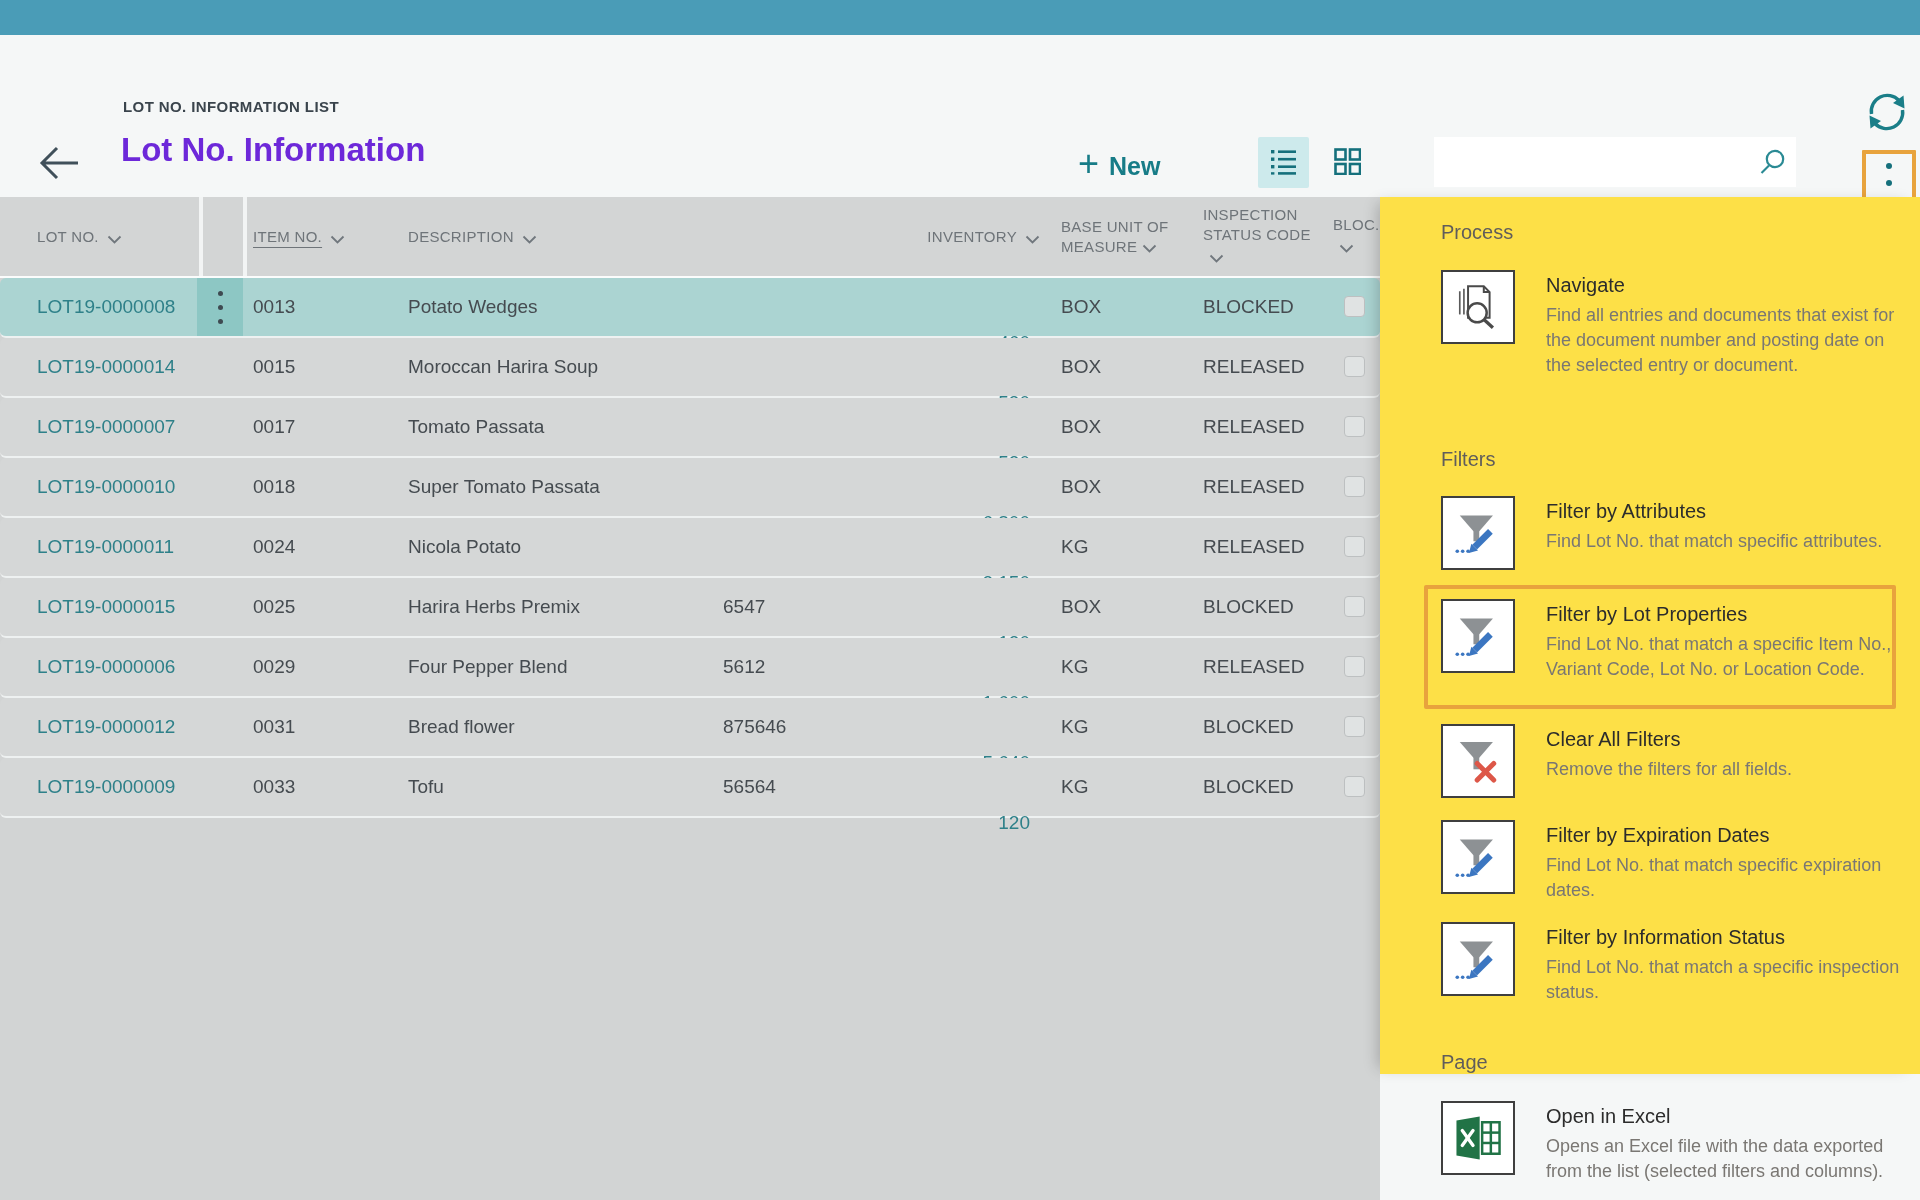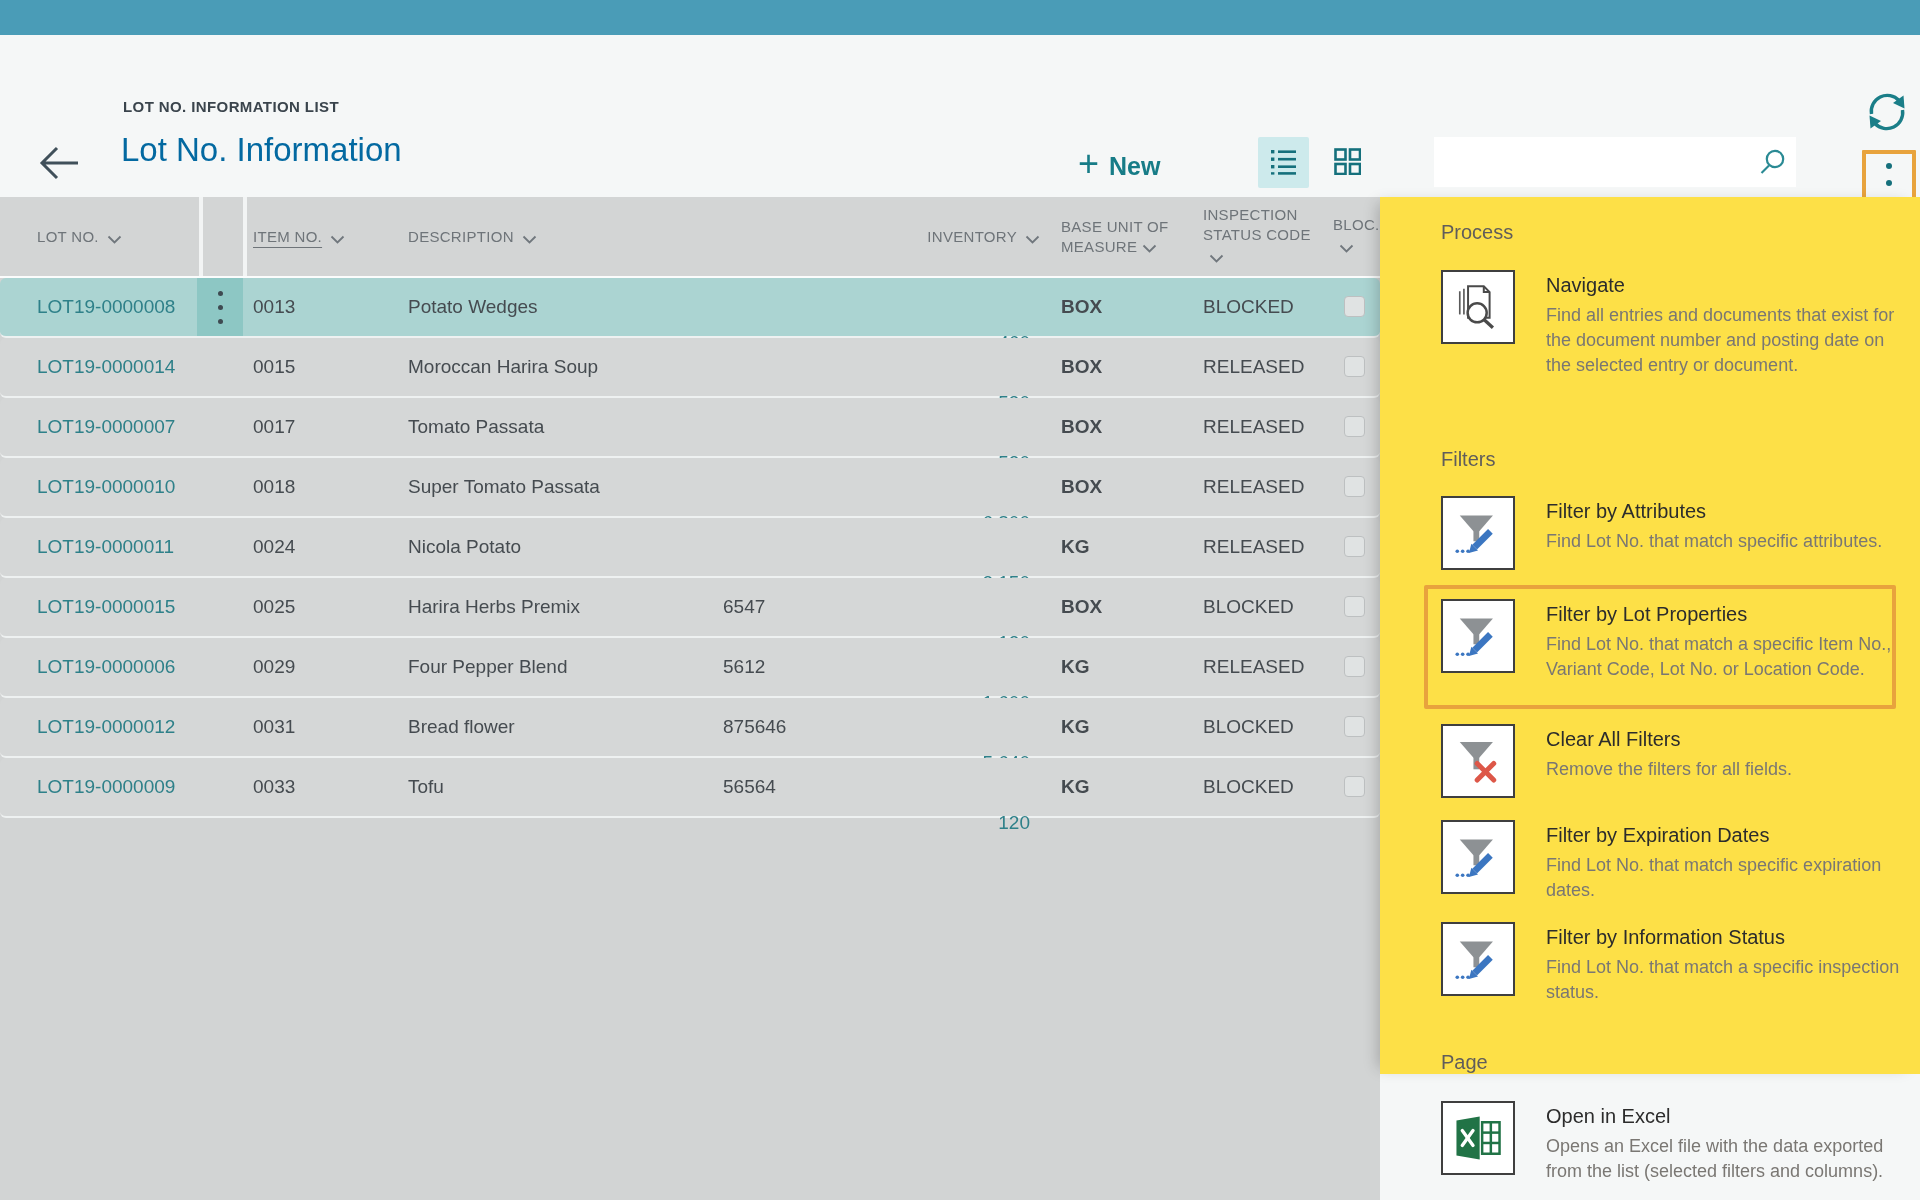--- a/index.html
+++ b/index.html
@@ -5,21 +5,21 @@
   html,body{margin:0;padding:0;background:#e9e9e9;}
   #app{position:relative;width:1920px;height:1200px;overflow:hidden;
        font-family:"Liberation Sans","DejaVu Sans",sans-serif;background:#f5f7f7;}
   .abs{position:absolute;}
 
   
   .topbar{left:0;top:0;width:1920px;height:35px;background:#4a9cb7;}
   .page-header{left:0;top:35px;width:1920px;height:162px;background:#f5f7f7;}
   .back-btn{left:34px;top:104px;width:50px;height:50px;cursor:pointer;background:none;border:none;padding:0;}
   .caption{left:123px;top:63px;font-size:15px;font-weight:700;letter-spacing:.4px;color:#3a444c;}
-  .title{left:121px;top:96px;font-size:33px;font-weight:400;color:#0369a1;}
+  .title{left:121px;top:96px;font-size:33px;font-weight:700;color:#6d28d9;}
   .new-btn{left:1072px;top:110px;height:42px;display:flex;align-items:center;gap:10px;
            color:#177c87;background:none;border:none;cursor:pointer;padding:0 6px;}
   .new-plus{font-size:36px;font-weight:300;line-height:36px;margin-top:-4px;}
   .new-label{font-size:25px;font-weight:700;}
   .viewbtn{width:51px;height:51px;display:flex;align-items:center;justify-content:center;
            border:none;background:none;cursor:pointer;border-radius:2px;}
   .view-list{left:1258px;top:102px;background:#cdeaec;}
   .view-grid{left:1322px;top:102px;}
   .search-box{left:1434px;top:102px;width:362px;height:50px;background:#ffffff;}
   .search-box input{position:absolute;left:0;top:0;width:100%;height:100%;border:none;outline:none;
@@ -47,21 +47,21 @@
   .trow{position:absolute;left:0;width:1380px;height:58px;background:#d5d7d7;
         border-bottom:2px solid #eef1f1;box-sizing:content-box;border-radius:6px;}
   .trow.sel{background:#abd4d2;}
   .cell{position:absolute;top:0;height:58px;display:flex;align-items:center;
         font-size:19px;color:#454b50;white-space:nowrap;}
   .c-lot{left:37px;color:#2e8089;cursor:pointer;}
   .c-item{left:253px;}
   .c-desc{left:408px;}
   .c-var{left:723px;}
   .c-inv{left:880px;width:150px;justify-content:flex-end;color:#2e8089;margin-top:36px;}
-  .c-unit{left:1061px;font-weight:bold;}
+  .c-unit{left:1061px;}
   .c-status{left:1203px;}
   .checkbox{position:absolute;left:1344px;top:18px;width:21px;height:21px;border-radius:4px;
             background:#e0e3e3;border:1px solid #bdc0c1;box-sizing:border-box;}
   .row-dots{position:absolute;left:197px;top:0;width:46px;height:58px;background:#8dc7c4;
             display:flex;flex-direction:column;align-items:center;justify-content:center;gap:9px;
             border:none;cursor:pointer;padding:0;}
   .row-dots i{width:5px;height:5px;border-radius:50%;background:#3e4a51;}
 
   
   .panel{left:1380px;top:197px;width:540px;height:877px;background:#fde047;

